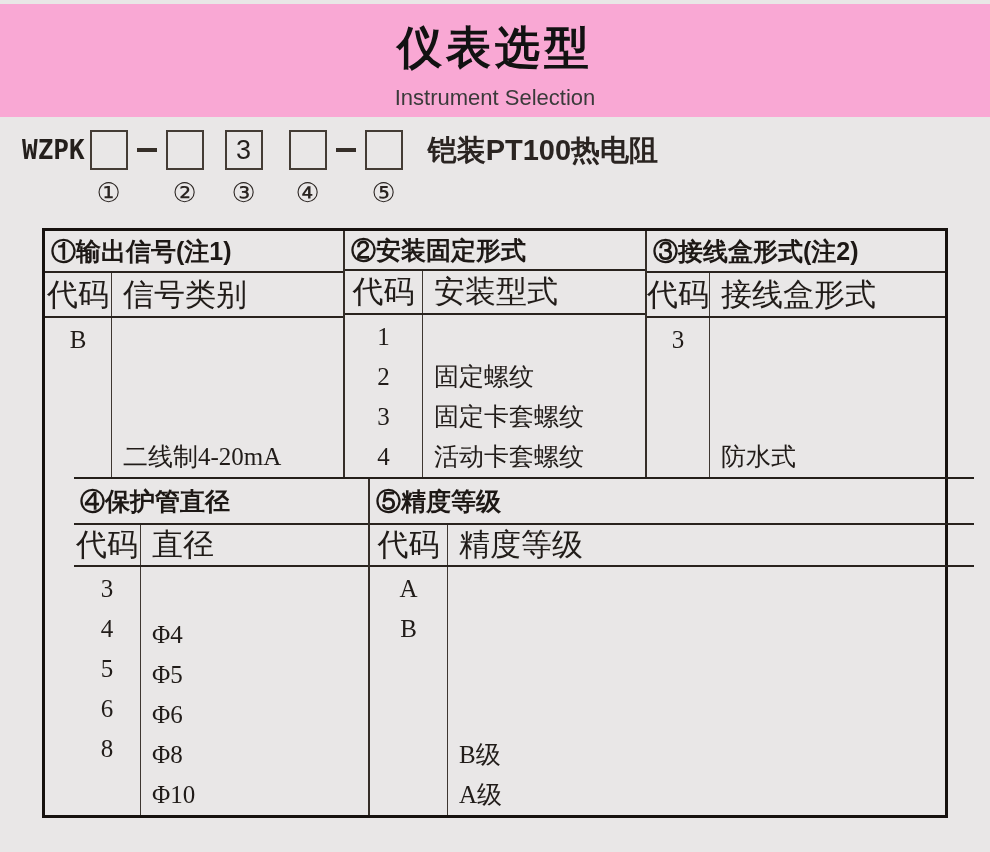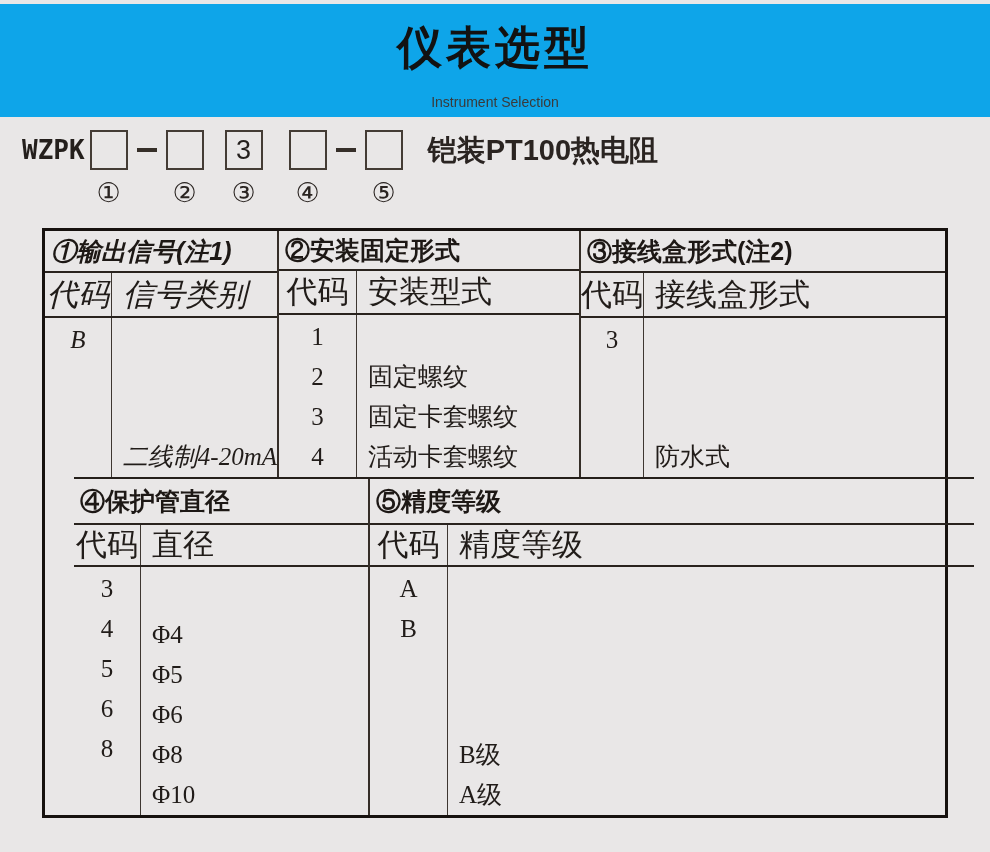--- a/index.html
+++ b/index.html
@@ -7,29 +7,29 @@
   body {
     position:relative;
     background:#e9e7e7;
     font-family:"Liberation Sans", sans-serif;
     color:#211c19;
   }
 
   
   .band {
     position:absolute; left:0; top:4px; width:990px; height:113px;
-    background:#0ea5e9; text-align:center;
+    background:#f9a8d4; text-align:center;
   }
   .band-title {
     padding-top:14px;
     font-size:45px; font-weight:800; letter-spacing:4px; color:#121212;
     font-family:"Liberation Sans", sans-serif;
   }
   .band-subtitle {
-    margin-top:16px; font-size:14px; font-weight:400; color:#3a3a3a;
+    margin-top:7px; font-size:22px; font-weight:400; color:#3a3a3a;
   }
 
   
   .code-line {
     position:absolute; left:22px; top:130px;
     display:flex; align-items:flex-start;
   }
   .code-prefix {
     font-family:"DejaVu Sans Mono", monospace;
     font-weight:700; font-size:26px; line-height:40px;
@@ -60,21 +60,21 @@
   .tbl {
     position:absolute; left:42px; top:228px; width:906px; height:590px;
     border:3px solid #17120f; display:flex; flex-direction:column;
   }
   .sect { display:flex; width:100%; }
   .sect-upper { height:246px; }
   .sect-lower { flex:1; border-top:2px solid #241f1a;margin-left:29px; }
 
   .group { display:flex; flex-direction:column; }
   .g-sep { border-right:2px solid #352e28; }
-  .g1 { width:234px;font-style:italic; } .g2 { width:302px; } .g3 { flex:1; }
+  .g1 { width:300px; } .g2 { width:302px; } .g3 { flex:1; }
   .g4 { width:296px; } .g5 { flex:1; }
 
   .g-title {
     height:42px; border-bottom:2px solid #29231e;
     display:flex; align-items:center; padding-left:6px;
     font-size:25px; font-weight:700; color:#1d1815;
     font-family:"Liberation Sans", sans-serif;
   }
   .sect-lower .g-title { height:46px; }
 

